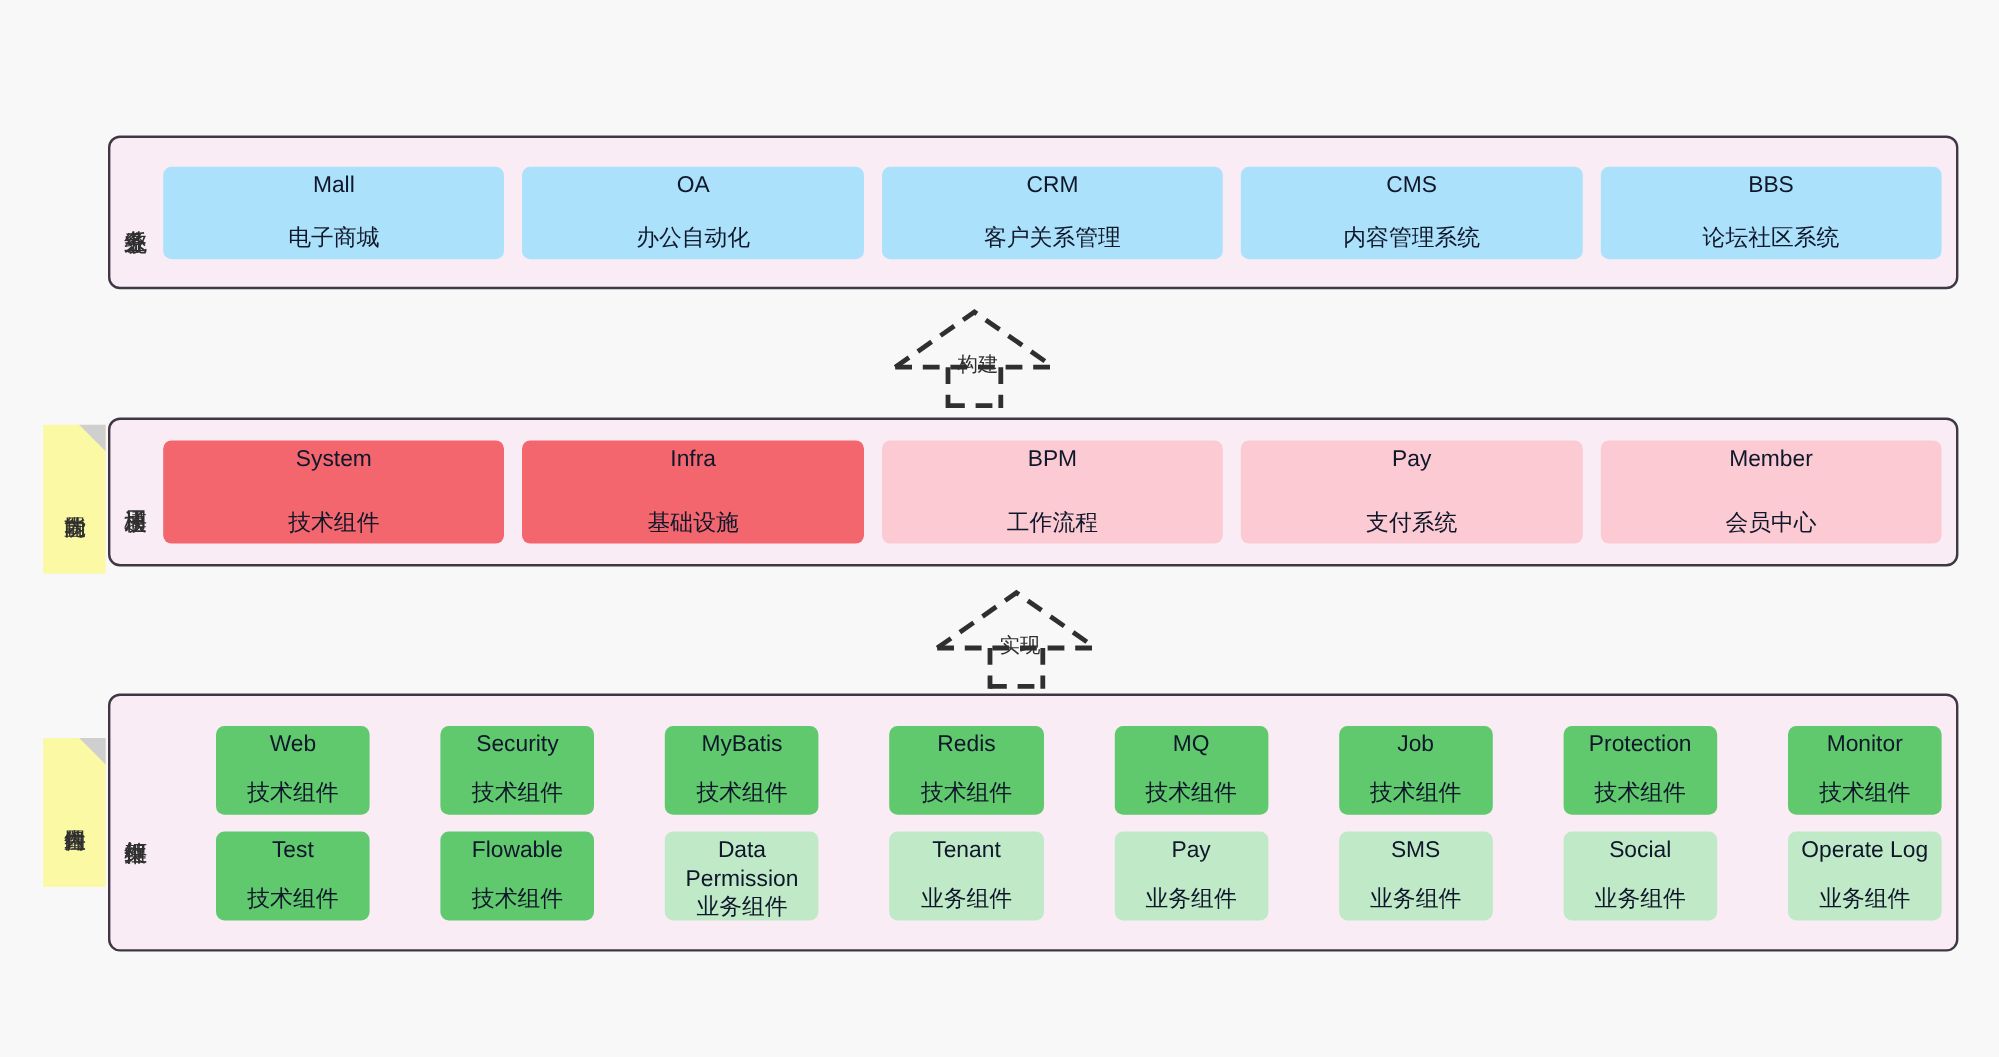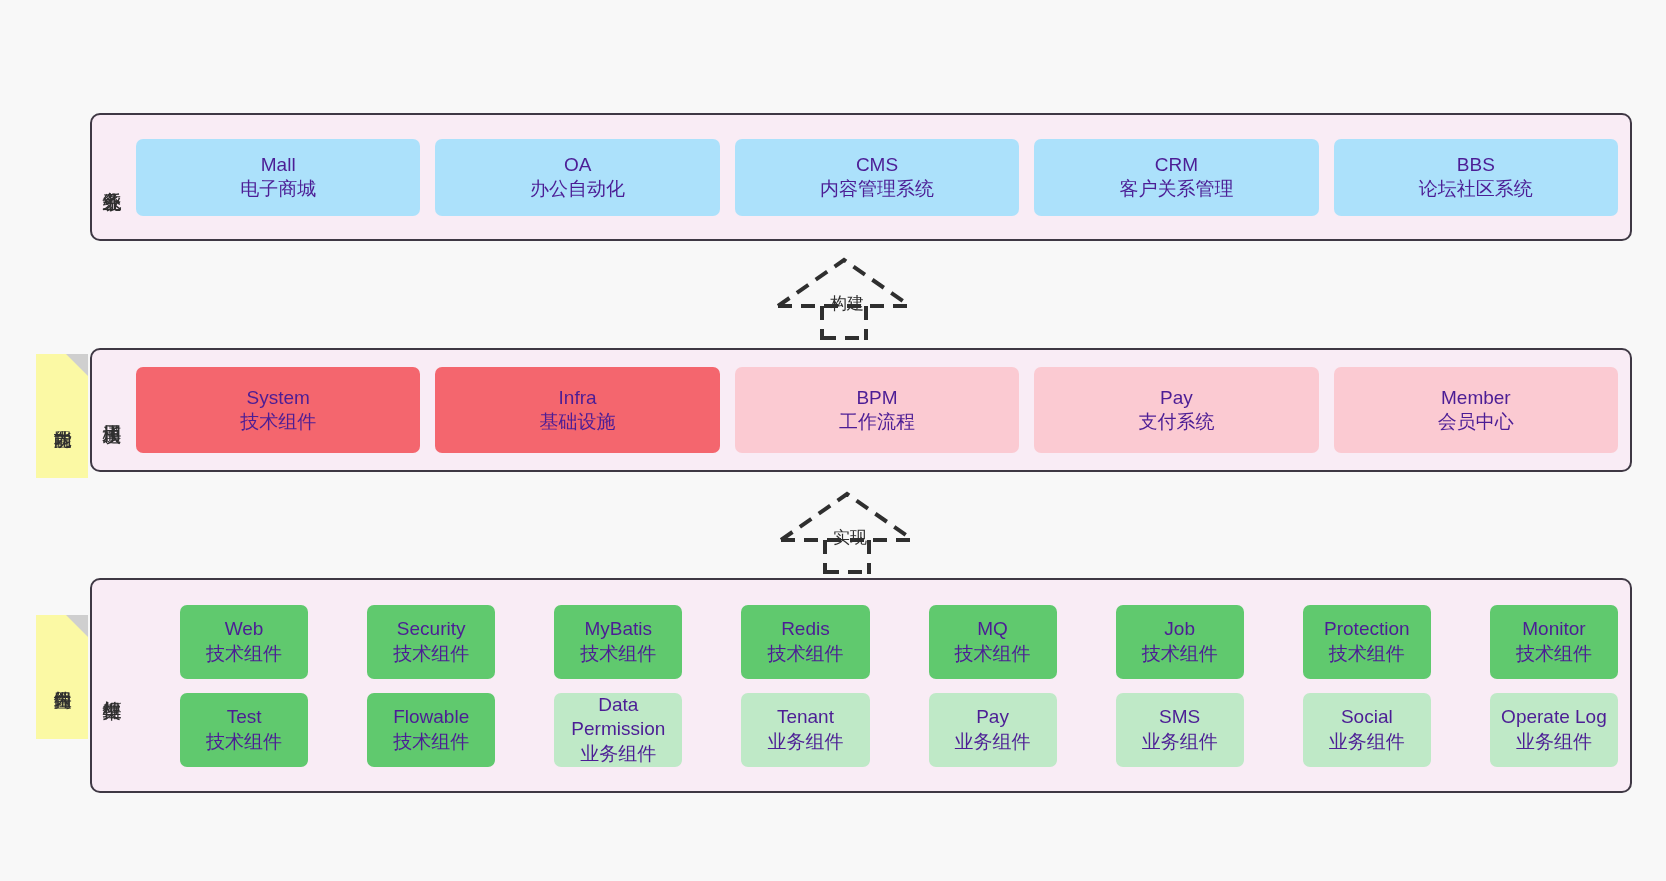--- a/index.html
+++ b/index.html
@@ -69,23 +69,23 @@
   .row + .row { margin-top: 14px; }
 
   
   .card {
     flex: 1 1 0;
     box-sizing: border-box;
     border-radius: 7px;
     display: flex;
     flex-direction: column;
     align-items: center;
-    justify-content: center;
+    justify-content: space-between;
     text-align: center;
-    color: #4c1d95;
+    color: #0f172a;
     padding: 4px 6px;
   }
   .card .en {
     font-size: 19px;
     line-height: 1.28;
   }
   .card .cn {
     font-size: 19px;
     line-height: 1.28;
   }
@@ -149,36 +149,36 @@
       <div class="row" id="biz-row">
           <div class="card h-biz c-blue">
             <div class="en">Mall</div>
             <div class="cn">电子商城</div>
           </div>
           <div class="card h-biz c-blue">
             <div class="en">OA</div>
             <div class="cn">办公自动化</div>
           </div>
           <div class="card h-biz c-blue">
+            <div class="en">CRM</div>
+            <div class="cn">客户关系管理</div>
+          </div>
+          <div class="card h-biz c-blue">
             <div class="en">CMS</div>
             <div class="cn">内容管理系统</div>
           </div>
           <div class="card h-biz c-blue">
-            <div class="en">CRM</div>
-            <div class="cn">客户关系管理</div>
-          </div>
-          <div class="card h-biz c-blue">
             <div class="en">BBS</div>
             <div class="cn">论坛社区系统</div>
           </div>
         </div>
     </div>
   </div>
 
-  <div class="arrow" id="arrow-build" style="left:774px; top:256px; width:140px; height:84px;">
+  <div class="arrow" id="arrow-build" style="left:742px; top:256px; width:140px; height:84px;">
     <svg width="140" height="84" viewBox="0 0 140 84">
       <polyline points="4,50 70,4 136,50" fill="none" stroke="#2f2f2f" stroke-width="4" stroke-dasharray="14,9" stroke-linecap="butt"></polyline>
       <line x1="4" y1="50" x2="136" y2="50" stroke="#2f2f2f" stroke-width="4" stroke-dasharray="14,9"></line>
       <line x1="48" y1="50" x2="48" y2="84" stroke="#2f2f2f" stroke-width="4" stroke-dasharray="14,9"></line>
       <line x1="92" y1="50" x2="92" y2="84" stroke="#2f2f2f" stroke-width="4" stroke-dasharray="14,9"></line>
       <line x1="48" y1="82" x2="92" y2="82" stroke="#2f2f2f" stroke-width="4" stroke-dasharray="14,9"></line>
     </svg>
     <div class="arrow-label" style="left:56px; top:36px;">构建</div>
   </div>
 

